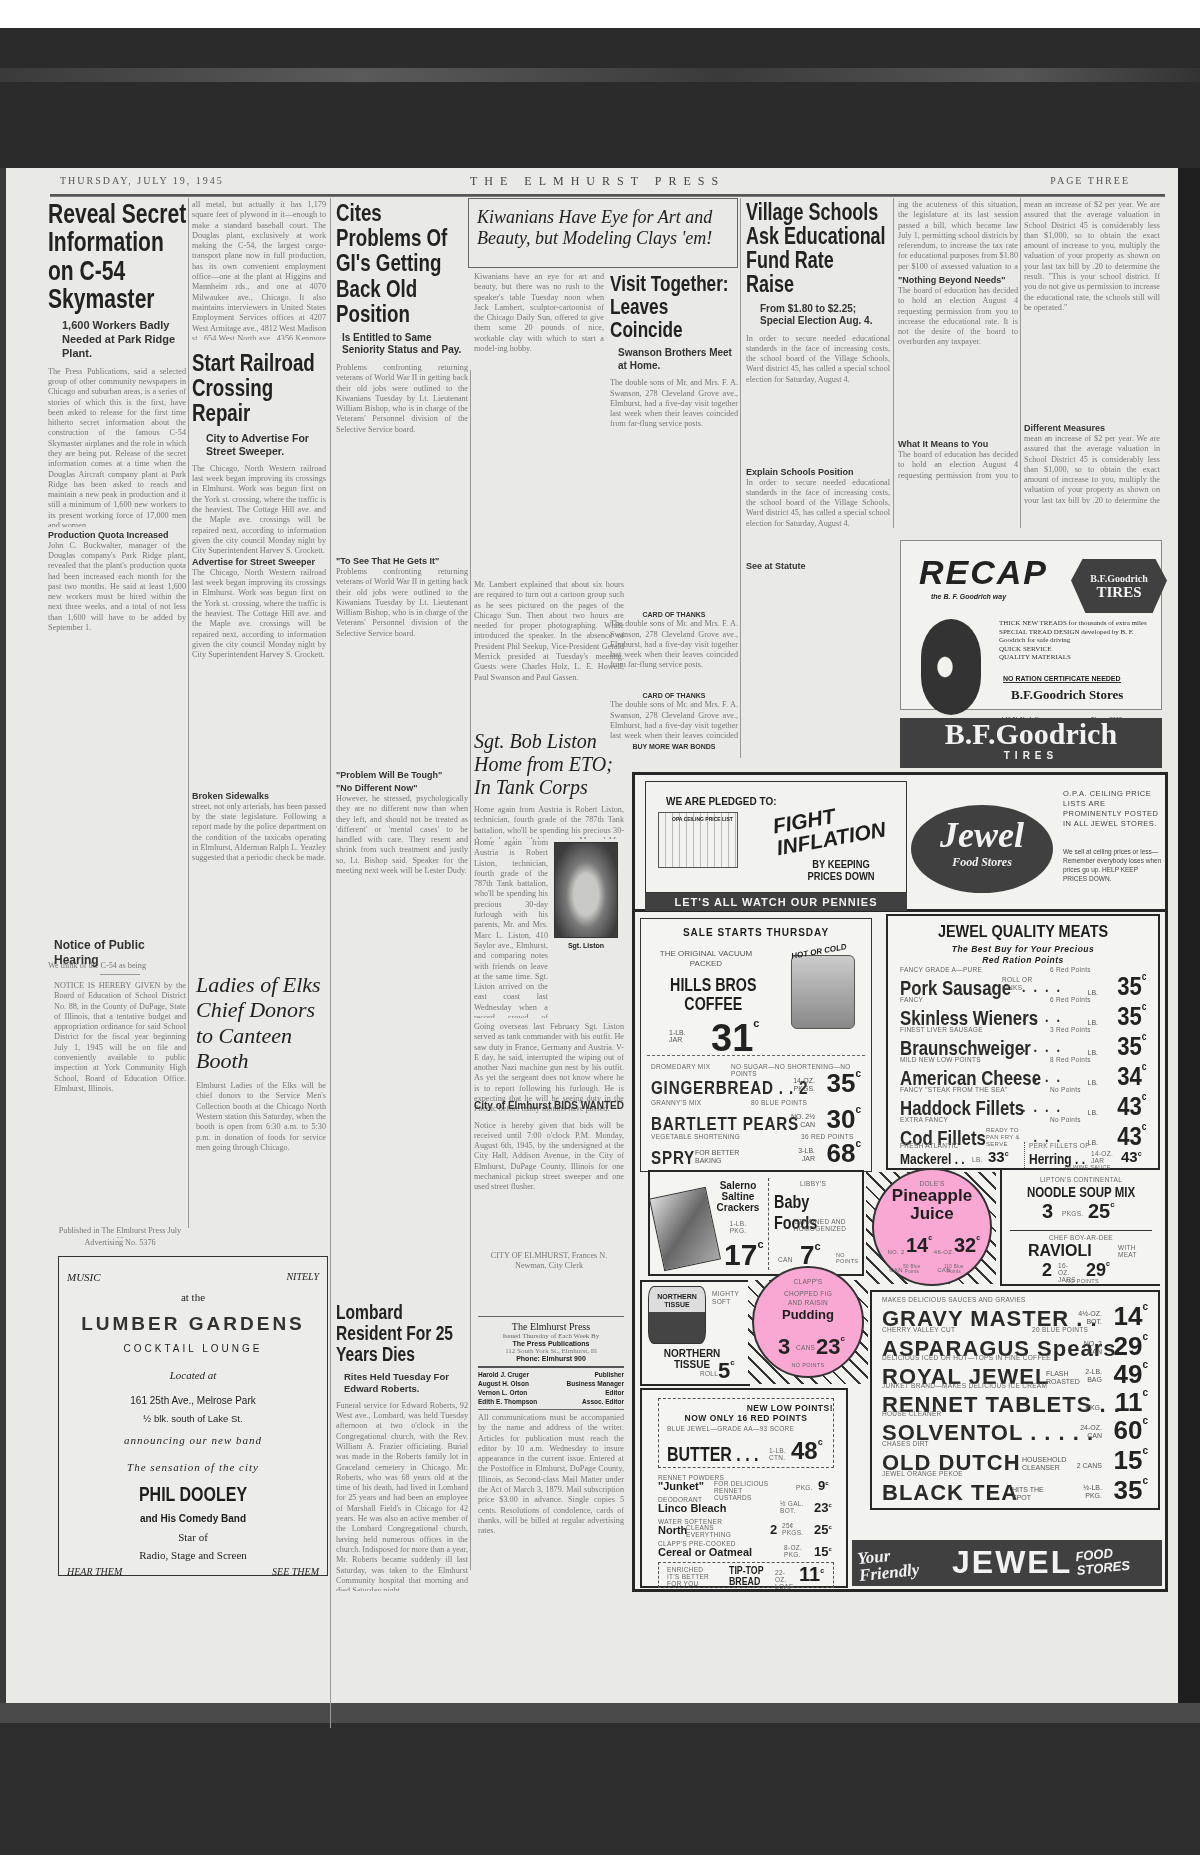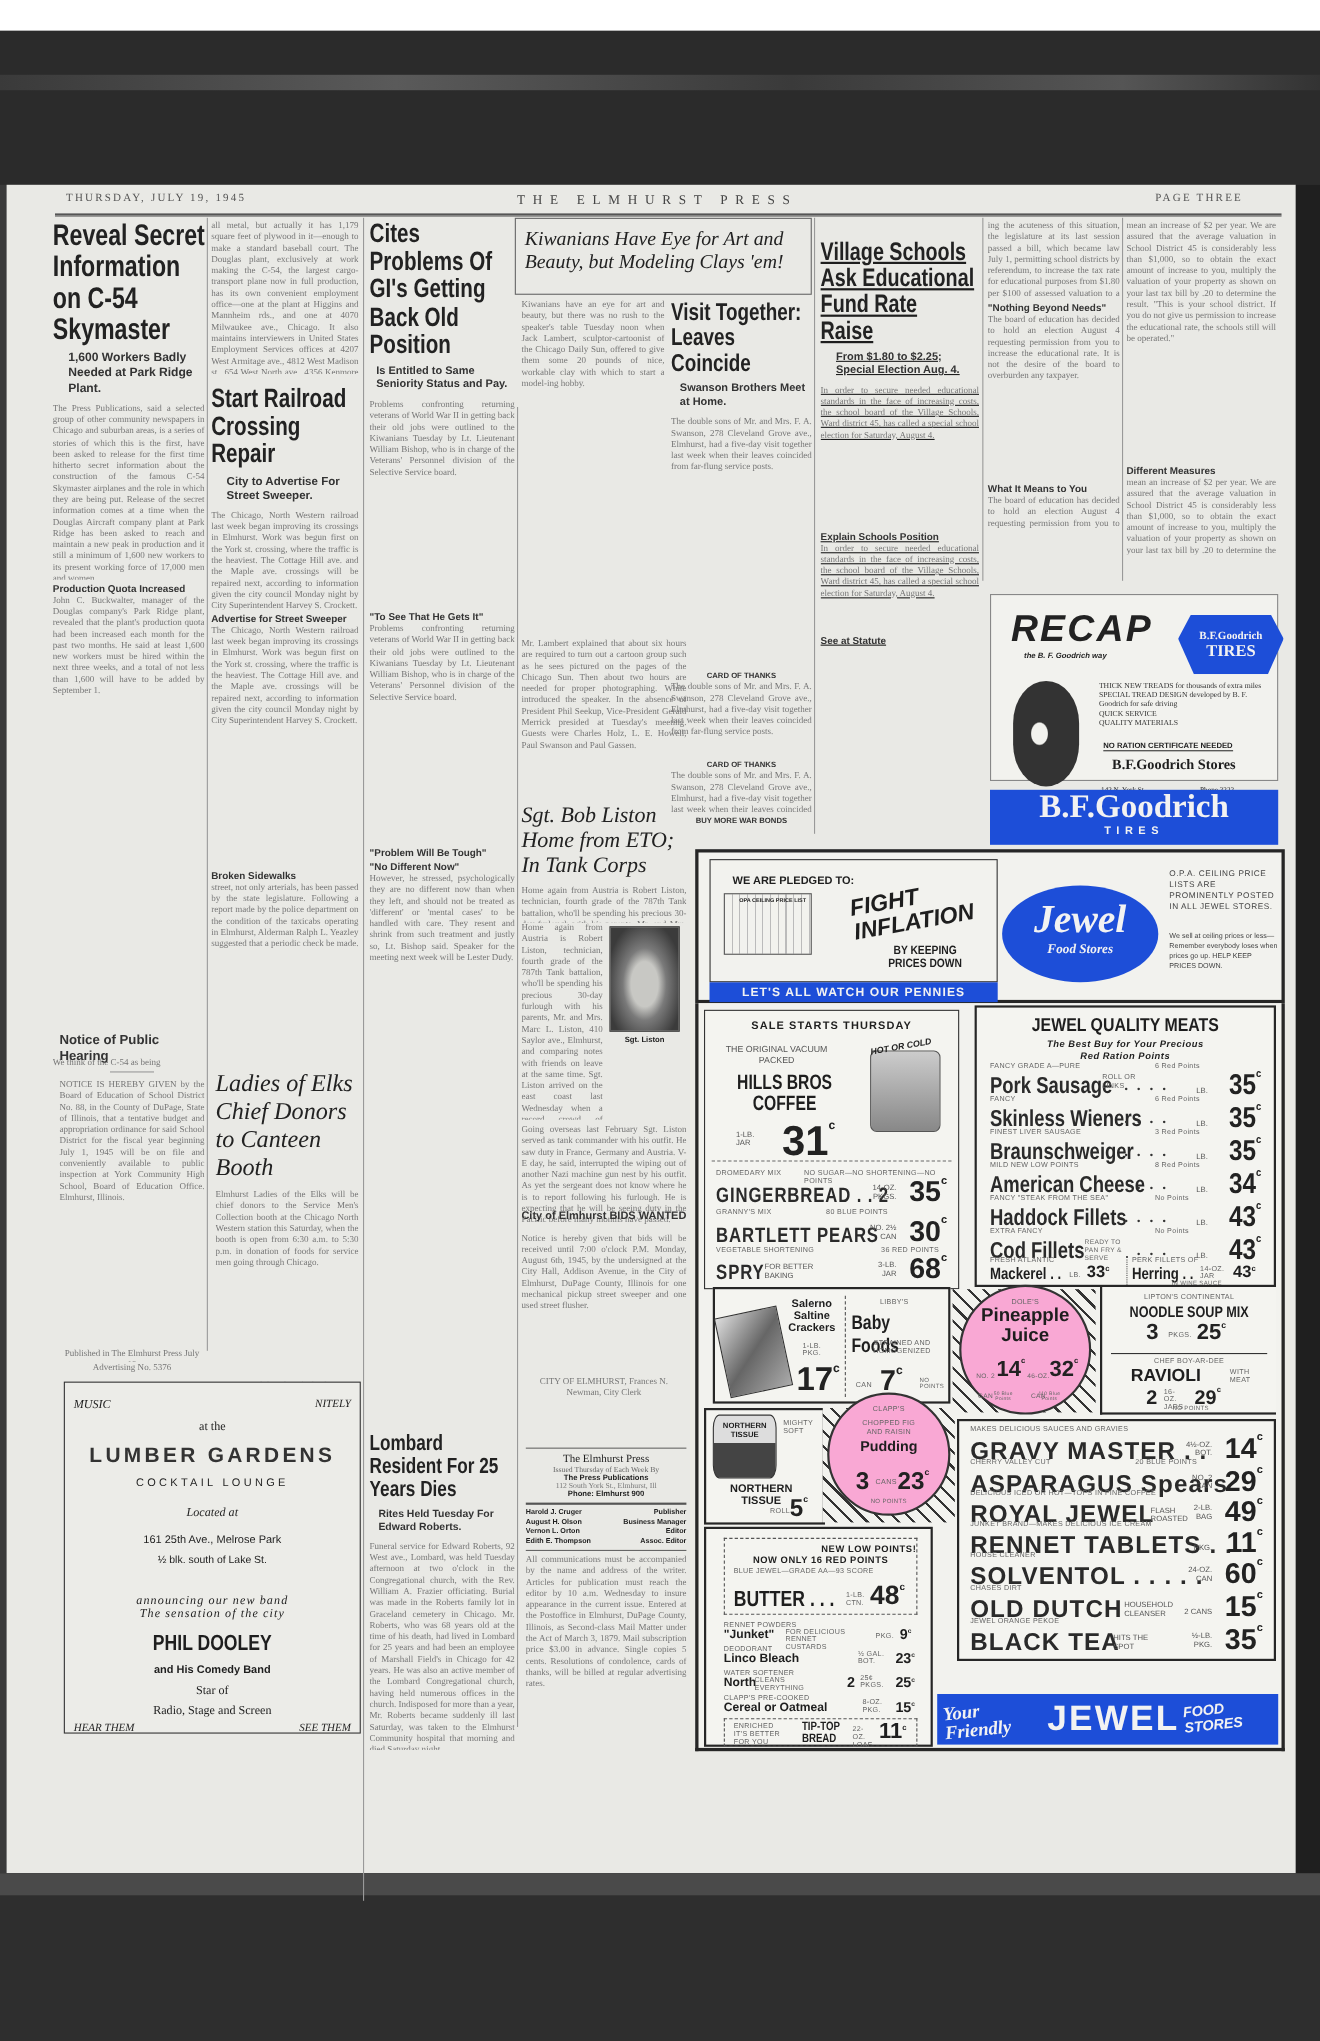--- a/index.html
+++ b/index.html
@@ -23,21 +23,21 @@
   .hd{font-family:"Liberation Sans",sans-serif;font-weight:bold;transform:scaleX(.78);transform-origin:left top;color:#222;line-height:1.05;}
   .hd-it{font-family:"Liberation Serif",serif;font-style:italic;color:#222;line-height:1.15;}
   .sub{font-family:"Liberation Sans",sans-serif;font-weight:bold;color:#333;line-height:1.25;}
   .body{font-size:8.2px;line-height:10.3px;color:#777;text-align:justify;overflow:hidden;}
   .sec{font-family:"Liberation Sans",sans-serif;font-weight:bold;font-size:9px;color:#333;margin:3px 0 1px;}
   .abs{position:absolute;}
   .box{position:absolute;border:1.5px solid #333;}
 
   
   .ad{position:absolute;background:#f2f2ee;}
-  .dark{background:#1d4ed8;color:#f2f2f2;}
+  .dark{background:#404040;color:#f2f2f2;}
   .cond{font-family:"Liberation Sans",sans-serif;font-weight:bold;transform:scaleX(.8);transform-origin:left top;}
   .tiny{font-family:"Liberation Sans",sans-serif;font-size:6.5px;color:#666;letter-spacing:.3px;}
   .price{font-family:"Liberation Sans",sans-serif;font-weight:bold;font-size:28px;color:#222;}
   .price sup{font-size:11px;vertical-align:top;}
   .meatrow{position:absolute;left:12px;right:12px;height:30px;}
   .meatrow .nm{position:absolute;left:0;bottom:2px;font-family:"Liberation Sans",sans-serif;font-weight:bold;font-size:21px;color:#2a2a2a;transform:scaleX(.8);transform-origin:left bottom;white-space:nowrap;}
   .meatrow .tg{position:absolute;left:0;top:-6px;}
   .meatrow .un{position:absolute;right:48px;bottom:6px;font-family:"Liberation Sans",sans-serif;font-size:7px;color:#555;}
   .meatrow .pr{position:absolute;right:0;bottom:0;font-family:"Liberation Sans",sans-serif;font-weight:bold;font-size:26px;color:#222;transform:scaleX(.85);transform-origin:right bottom;}
   .meatrow .pr sup{font-size:10px;vertical-align:top;}
@@ -116,21 +116,21 @@
 
 <div class="box" style="left:58px;top:1256px;width:270px;height:320px;background:#ecece8;">
   <div class="abs" style="left:8px;top:14px;font-style:italic;font-size:11px;">MUSIC</div>
   <div class="abs" style="right:8px;top:14px;font-style:italic;font-size:10px;text-align:center;">NITELY</div>
   <div class="abs" style="left:0;right:0;top:34px;text-align:center;font-size:11px;">at the</div>
   <div class="abs" style="left:0;right:0;top:56px;text-align:center;font-family:'Liberation Sans',sans-serif;font-weight:bold;font-size:19px;letter-spacing:3px;color:#333;">LUMBER GARDENS</div>
   <div class="abs" style="left:0;right:0;top:86px;text-align:center;font-family:'Liberation Sans',sans-serif;font-size:10px;letter-spacing:3px;">COCKTAIL LOUNGE</div>
   <div class="abs" style="left:0;right:0;top:112px;text-align:center;font-style:italic;font-size:11px;">Located at</div>
   <div class="abs" style="left:0;right:0;top:138px;text-align:center;font-family:'Liberation Sans',sans-serif;font-size:10px;">161 25th Ave., Melrose Park</div>
   <div class="abs" style="left:0;right:0;top:156px;text-align:center;font-family:'Liberation Sans',sans-serif;font-size:9.5px;">½ blk. south of Lake St.</div>
-  <div class="abs" style="left:0;right:0;top:192px;text-align:center;font-style:italic;font-size:11px;letter-spacing:1px;">announcing our new band</div>
+  <div class="abs" style="left:0;right:0;top:177px;text-align:center;font-style:italic;font-size:11px;letter-spacing:1px;">announcing our new band</div>
   <div class="abs" style="left:0;right:0;top:204px;text-align:center;font-style:italic;font-size:11px;letter-spacing:1px;">The sensation of the city</div>
   <div class="abs" style="left:0;right:0;top:226px;text-align:center;font-family:'Liberation Sans',sans-serif;font-weight:bold;font-size:20px;transform:scaleX(.8);">PHIL DOOLEY</div>
   <div class="abs" style="left:0;right:0;top:256px;text-align:center;font-family:'Liberation Sans',sans-serif;font-weight:bold;font-size:10px;">and His Comedy Band</div>
   <div class="abs" style="left:0;right:0;top:274px;text-align:center;font-size:11px;">Star of</div>
   <div class="abs" style="left:0;right:0;top:292px;text-align:center;font-size:11px;">Radio, Stage and Screen</div>
   <div class="abs" style="left:8px;bottom:-2px;font-style:italic;font-size:10px;">HEAR THEM</div>
   <div class="abs" style="right:8px;bottom:-2px;font-style:italic;font-size:10px;">SEE THEM</div>
 </div>
 
 <div class="abs" style="left:336px;top:200px;width:132px;">
@@ -212,21 +212,21 @@
       </div>
     <div style="display:flex;justify-content:space-between;">
         <span>Edith E. Thompson</span>
         <span>Assoc. Editor</span>
       </div>
   </div>
   <div style="border-top:1px solid #666;margin:3px 0;"></div>
   <div class="body" style="height:120px;">All communications must be accompanied by the name and address of the writer. Articles for publication must reach the editor by 10 a.m. Wednesday to insure appearance in the current issue. Entered at the Postoffice in Elmhurst, DuPage County, Illinois, as Second-class Mail Matter under the Act of March 3, 1879. Mail subscription price $3.00 in advance. Single copies 5 cents. Resolutions of condolence, cards of thanks, will be billed at regular advertising rates.</div>
 </div>
 
-<div class="abs" style="left:746px;top:216px;width:144px;text-decoration:underline;">
+<div class="abs" style="left:746px;top:200px;width:144px;">
   <div class="hd" style="font-size:23px;width:180px;">Village Schools Ask Educational Fund Rate Raise</div>
   <div class="sub" style="font-size:10px;margin:6px 0 6px 14px;">From $1.80 to $2.25; Special Election Aug. 4.</div>
   <div class="body" style="height:130px;">In order to secure needed educational standards in the face of increasing costs, the school board of the Village Schools, Ward district 45, has called a special school election for Saturday, August 4.</div>
   <div class="sec">Explain Schools Position</div>
   <div class="body" style="height:80px;">In order to secure needed educational standards in the face of increasing costs, the school board of the Village Schools, Ward district 45, has called a special school election for Saturday, August 4.</div>
   <div class="sec">See at Statute</div>
 </div>
 <div class="abs" style="left:898px;top:200px;width:120px;">
   <div class="body" style="height:72px;">ing the acuteness of this situation, the legislature at its last session passed a bill, which became law July 1, permitting school districts by referendum, to increase the tax rate for educational purposes from $1.80 per $100 of assessed valuation to a maximum of $2.25 per $100 of assessed valuation.</div>
   <div class="sec">"Nothing Beyond Needs"</div>

